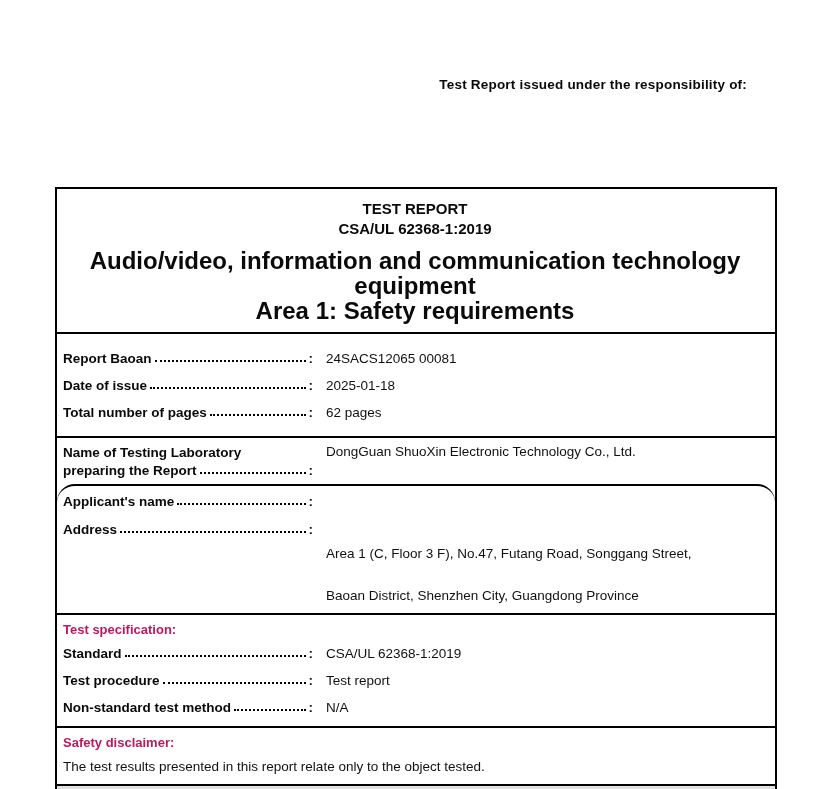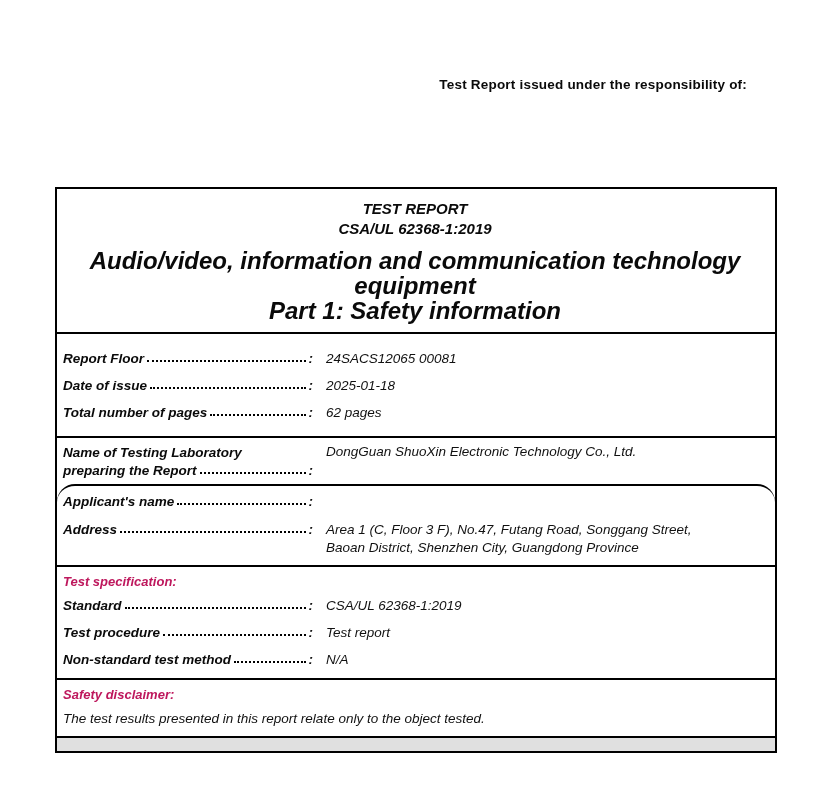--- a/index.html
+++ b/index.html
@@ -34,39 +34,39 @@
     letter-spacing: -3px;
     font-family: "Liberation Sans", sans-serif;
   }
 
   
   .report-table {
     position: absolute; top: 187px; left: 55px; width: 722px;
     border: 2px solid #000000;
     background: #ffffff;
   }
-  .section { border-top: 2px solid #000000; padding: 0 8px 0 6px; font-style: italic; }
+  .section { border-top: 2px solid #000000; padding: 0 8px 0 6px; }
   .section.first { border-top: none; }
 
   
   .title-block { text-align: center; padding-top: 10px; padding-bottom: 9px; }
   .title-sm { font-size: 15px; line-height: 20px; font-weight: bold; color: #0a0a0a; }
   .title-gap { height: 9px; }
   .title-lg { font-size: 24px; line-height: 25px; font-weight: bold; color: #0a0a0a; text-align: center; }
 
   
   .rows-pad { padding-top: 16px; padding-bottom: 14px; }
   .row { display: flex; align-items: flex-start; margin-bottom: 9px; }
   .row:last-child { margin-bottom: 0; }
   .lbl-cell { width: 250px; flex: 0 0 250px; display: flex; align-items: flex-start; }
   .lbl { font-weight: bold; font-size: 13.5px; line-height: 18px; color: #0a0a0a; white-space: nowrap; }
   .dots { flex: 1 1 auto; height: 12px; border-bottom: 2px dotted #000000; margin: 0 1px 0 3px; min-width: 8px; }
   .colon { font-weight: bold; font-size: 13.5px; line-height: 18px; margin-left: 2px; }
   .val { font-size: 13.5px; line-height: 18px; color: #111111; margin-left: 13px; flex: 1 1 auto; }
-  .val .vline { display: block; }
+  .val .vline { display: block; margin-top: 24px; }
 
   .lab-section { padding-top: 5px; padding-bottom: 4px; }
   .lbl-2line { width: 250px; flex: 0 0 250px; }
   .lbl-2line .l1 { font-weight: bold; font-size: 13.5px; line-height: 19px; color: #0a0a0a; }
   .lbl-2line .l2 { display: flex; align-items: flex-start; }
 
   .applicant-section { padding-top: 7px; padding-bottom: 8px; border-radius: 18px; }
   .applicant-section .row.name-row { margin-bottom: 10px; }
 
   .spec-section { padding-top: 4px; padding-bottom: 9px; }
@@ -86,27 +86,27 @@
   <div class="resp-line">Test Report issued under the responsibility of:</div>
 
 
   <div class="report-table">
 
     <div class="section first title-block">
       <div class="title-sm">TEST REPORT</div>
       <div class="title-sm">CSA/UL 62368-1:2019</div>
       <div class="title-gap"></div>
       <div class="title-lg">Audio/video, information and communication technology equipment</div>
-      <div class="title-lg">Part 1: Safety information</div>
+      <div class="title-lg">Area 1: Safety requirements</div>
     </div>
 
     <div class="section rows-pad">
       <div class="row">
         <div class="lbl-cell">
-          <span class="lbl">Report Floor</span>
+          <span class="lbl">Report Baoan</span>
           <span class="dots"></span>
           <span class="colon">:</span>
         </div>
         <div class="val">24SACS12065 00081</div>
       </div>
       <div class="row">
         <div class="lbl-cell">
           <span class="lbl">Date of issue</span>
           <span class="dots"></span>
           <span class="colon">:</span>

